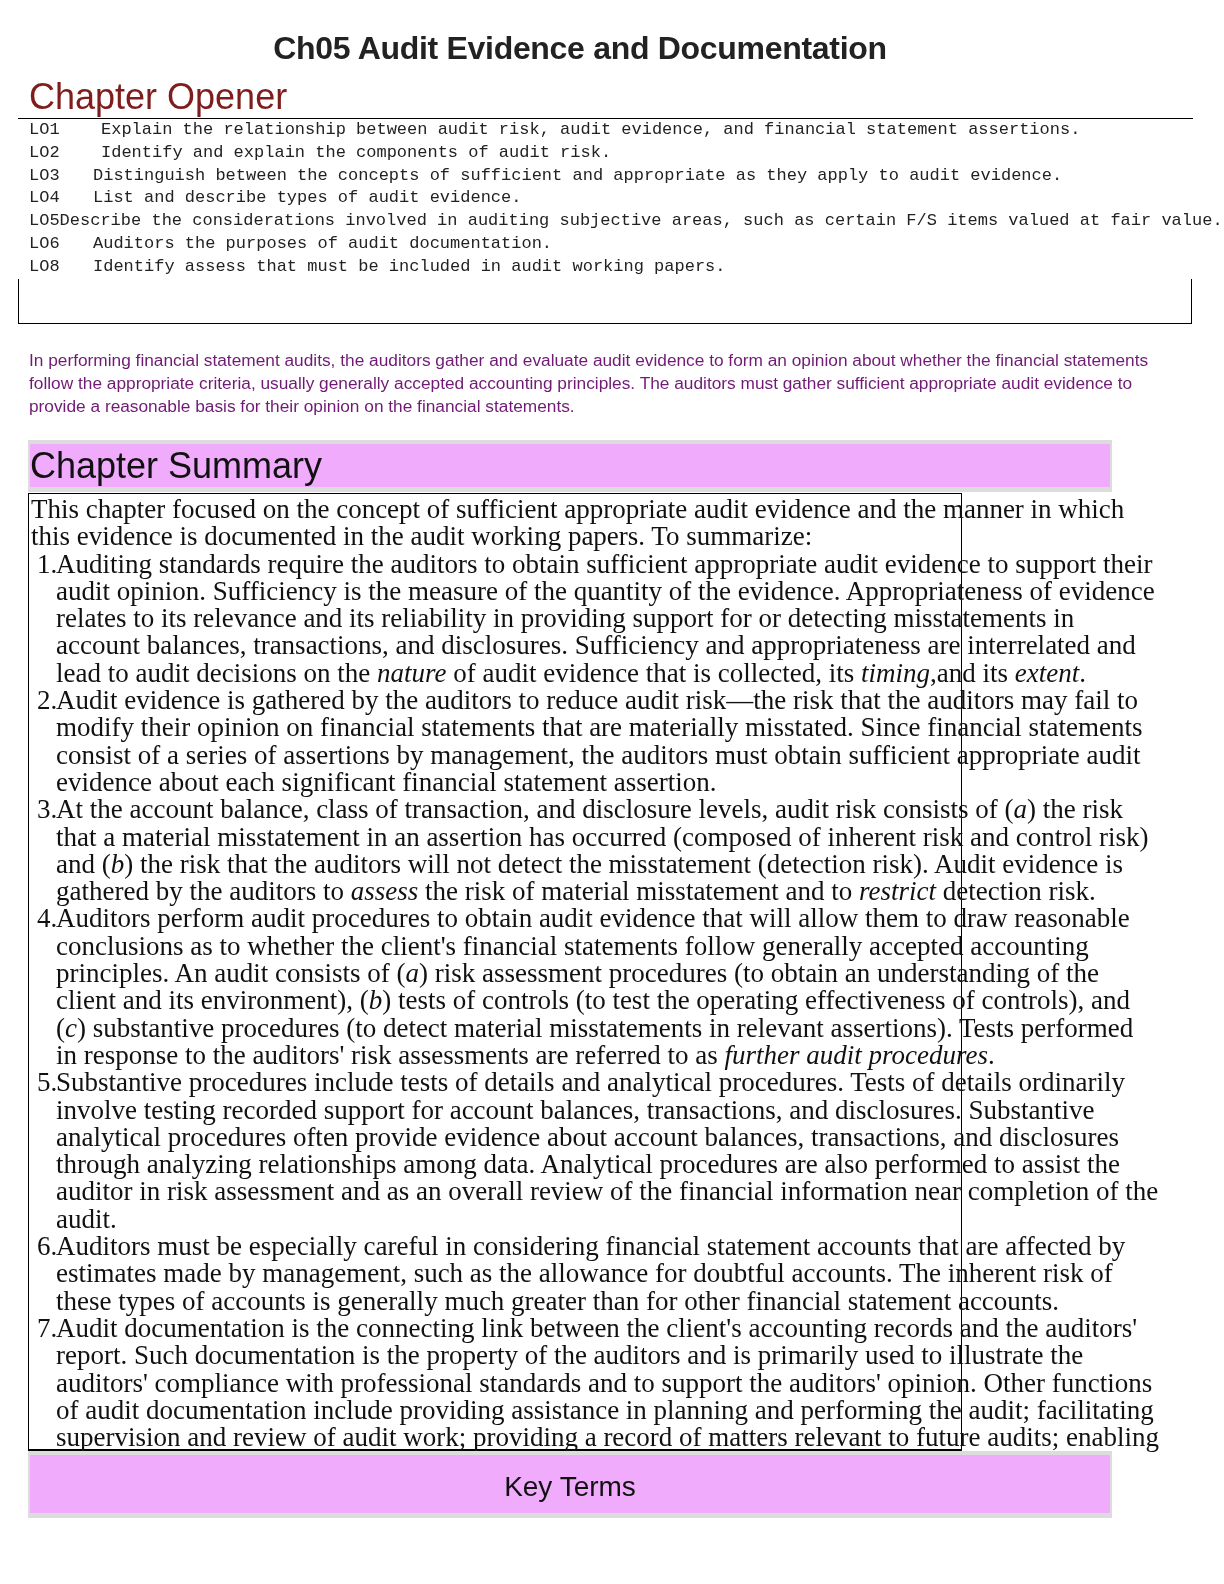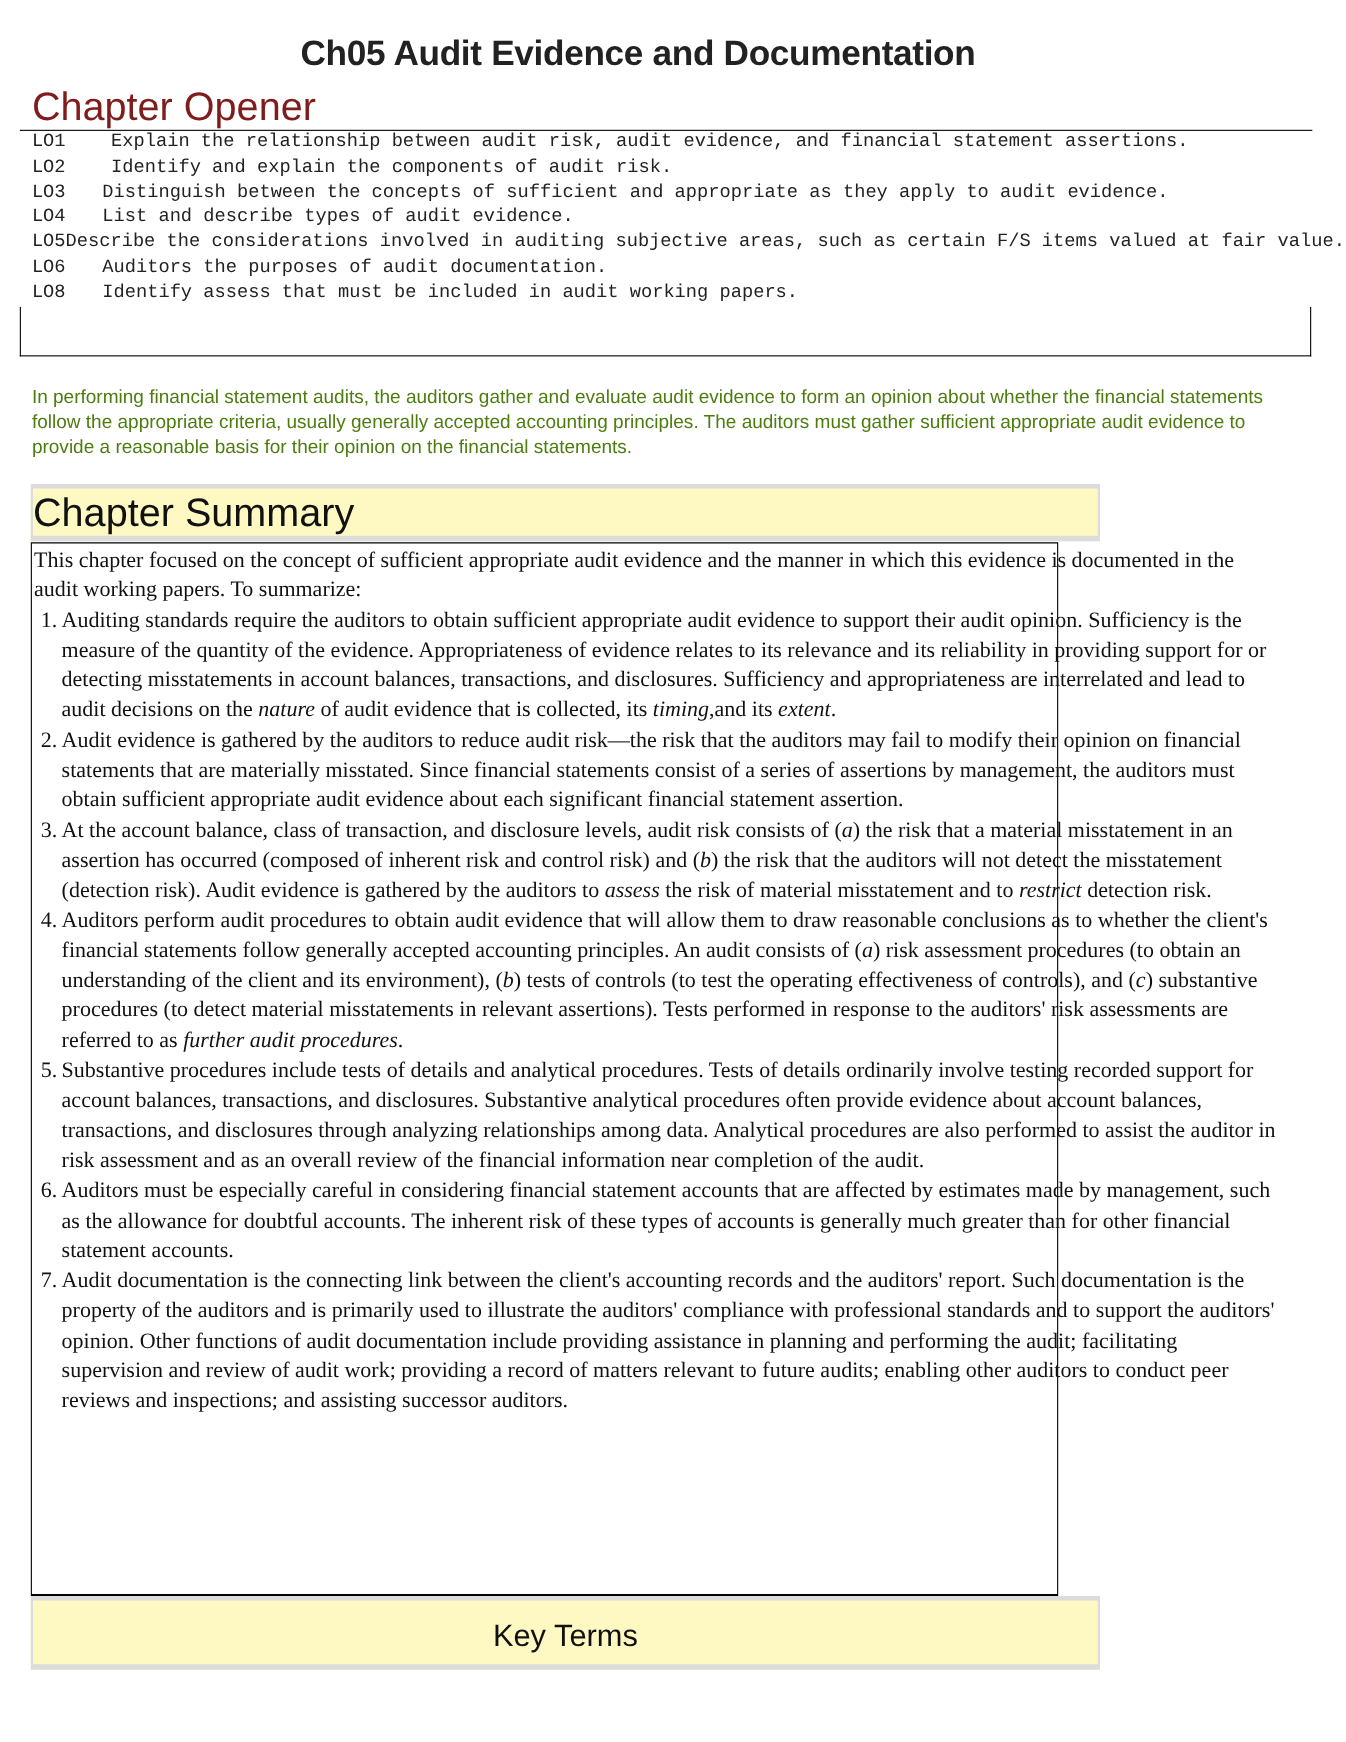--- a/index.html
+++ b/index.html
@@ -25,36 +25,36 @@
     .lo-code { width: 75px; padding-left: 11px; box-sizing: border-box; }
     .lo-text { flex: 1; white-space: nowrap; }
     .lo-text.indent { padding-left: 8px; }
     .lo-box {
       position: absolute; left: 18px; top: 279px; width: 1174px; height: 45px;
       border-left: 1px solid #000; border-right: 1px solid #000; border-bottom: 1px solid #000;
       box-sizing: border-box; pointer-events: none;
     }
     .opener-para {
       position: absolute; left: 29px; top: 349px; width: 1150px;
-      font-family: "Liberation Sans", sans-serif; font-size: 17.3px; line-height: 23px; color: #4d7c0f;
+      font-family: "Liberation Sans", sans-serif; font-size: 17.3px; line-height: 23px; color: #701a75;
     }
     .section-band {
-      position: absolute; left: 28px; width: 972px; box-sizing: border-box;
+      position: absolute; left: 28px; width: 1084px; box-sizing: border-box;
       border: 2px solid #dcdcdc; border-top-width: 4px; border-bottom-width: 5px;
-      background: #fef9c3;
+      background: #f0abfc;
     }
     .summary-band { top: 440px; height: 52px; }
     .summary-band .band-title {
       position: absolute; left: 0; top: 0px;
       font-family: "Liberation Sans", sans-serif; font-size: 36px; color: #111; line-height: 44px;
     }
     .summary-box {
       position: absolute; left: 28px; top: 493px; width: 934px; height: 958px;
       border: 1px solid #000; border-bottom: 2px solid #000; box-sizing: border-box;
-      font-family: "Liberation Serif", serif; font-size: 20px; line-height: 27.3px; color: #111;
+      font-family: "Liberation Serif", serif; font-size: 27px; line-height: 27.3px; color: #111;
       overflow: visible;
     }
     .summary-intro { padding: 2px 0 0 2px; width: 1125px; }
     .summary-list { list-style: none; margin: 0; padding: 0; }
     .summary-item { position: relative; padding-left: 27px; width: 1105px; }
     .summary-num { position: absolute; left: 8px; top: 0; }
     .summary-item i { font-style: italic; }
     .keyterms-band { top: 1451px; height: 67px; }
     .keyterms-band .band-title {
       position: absolute; left: 0; width: 100%; top: 12px; text-align: center;

